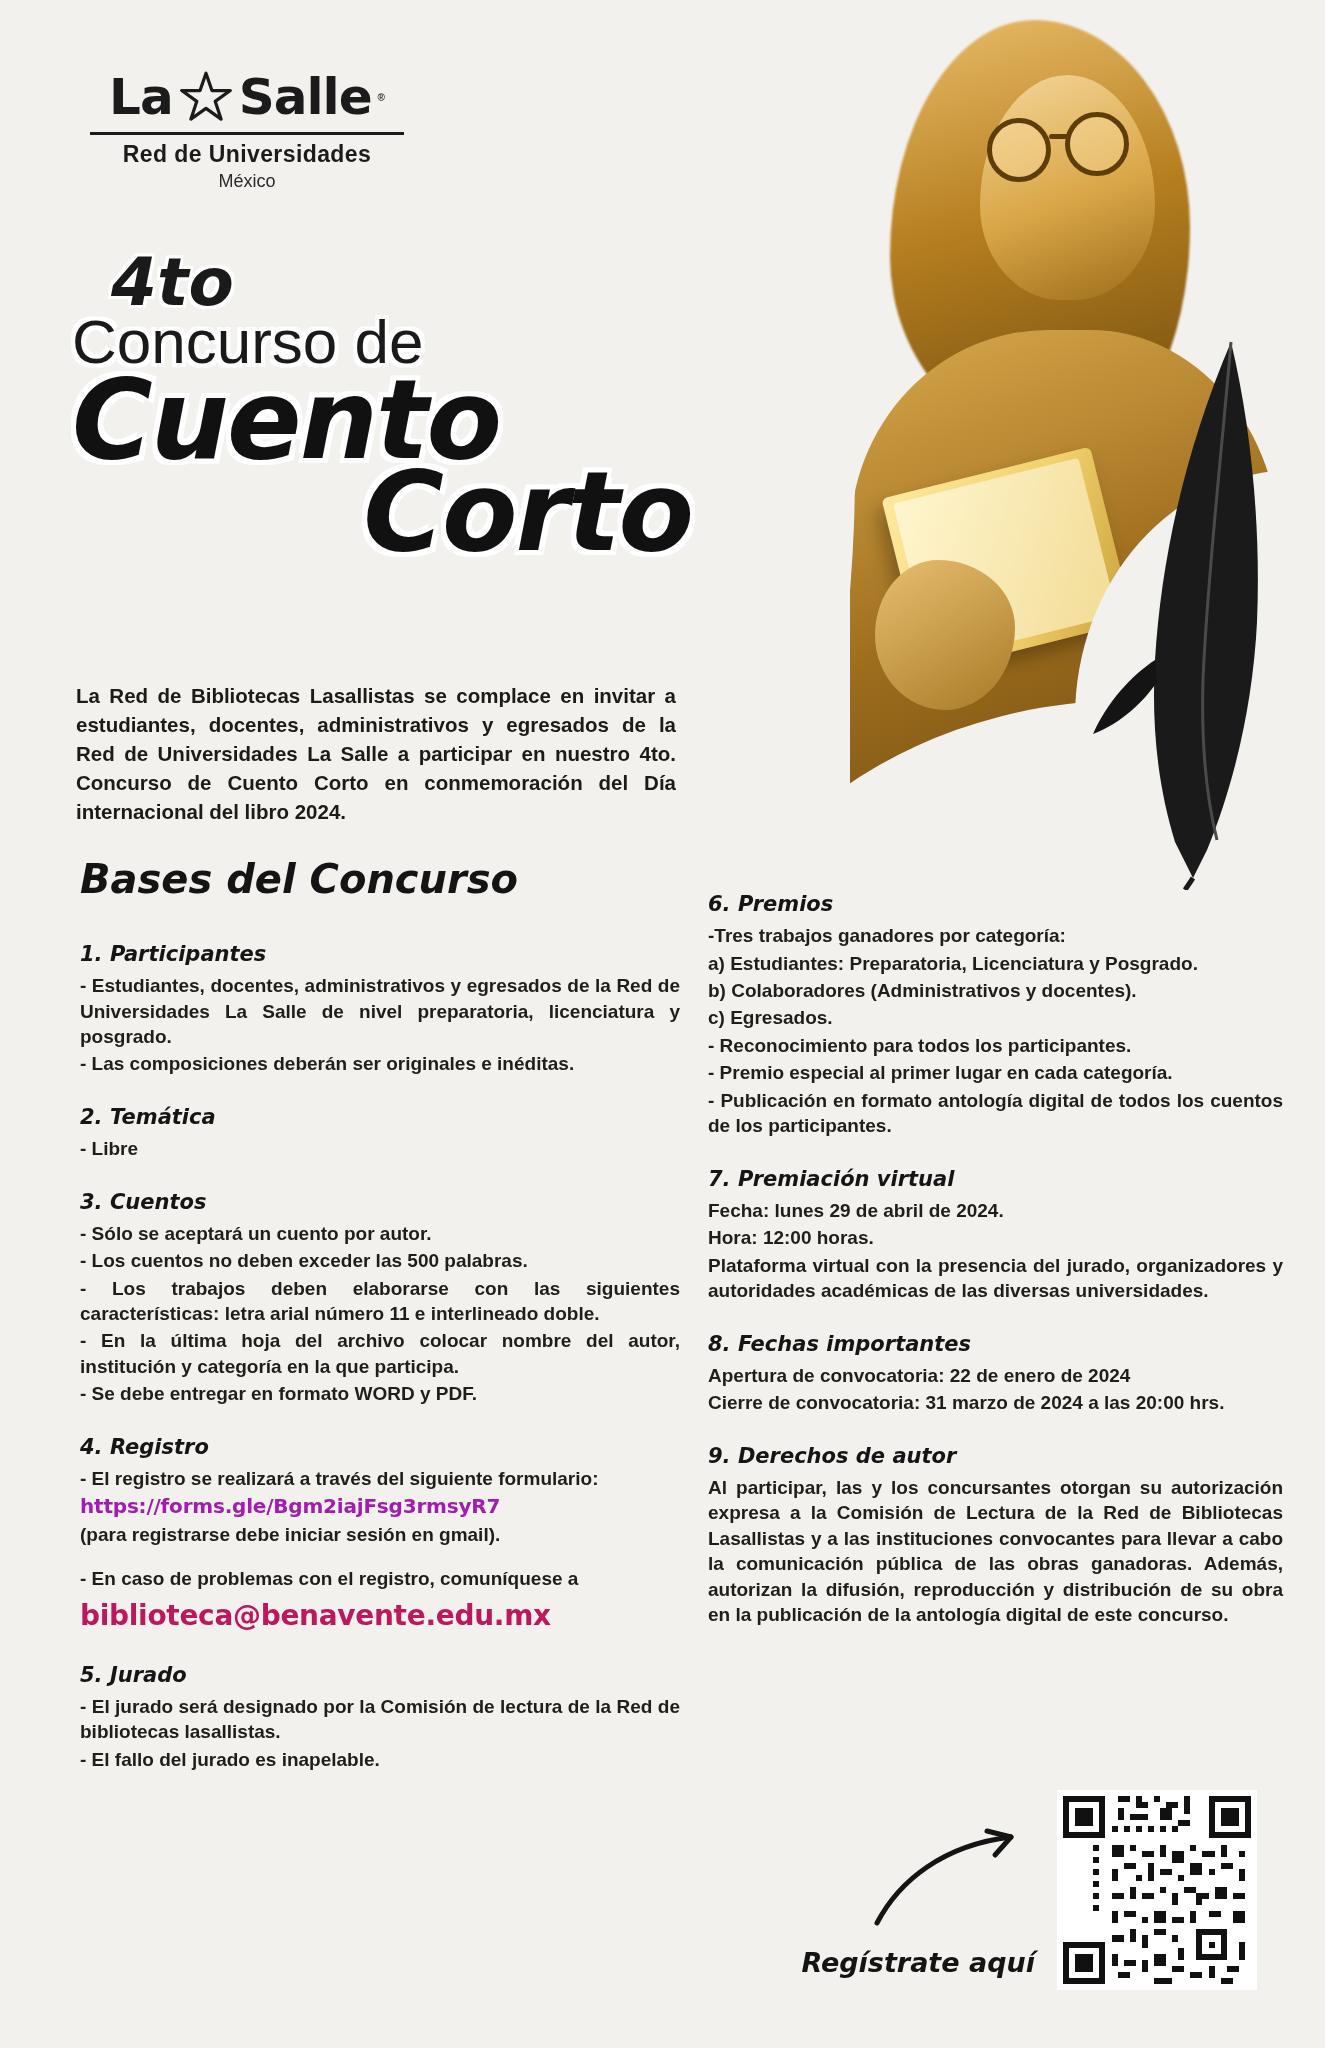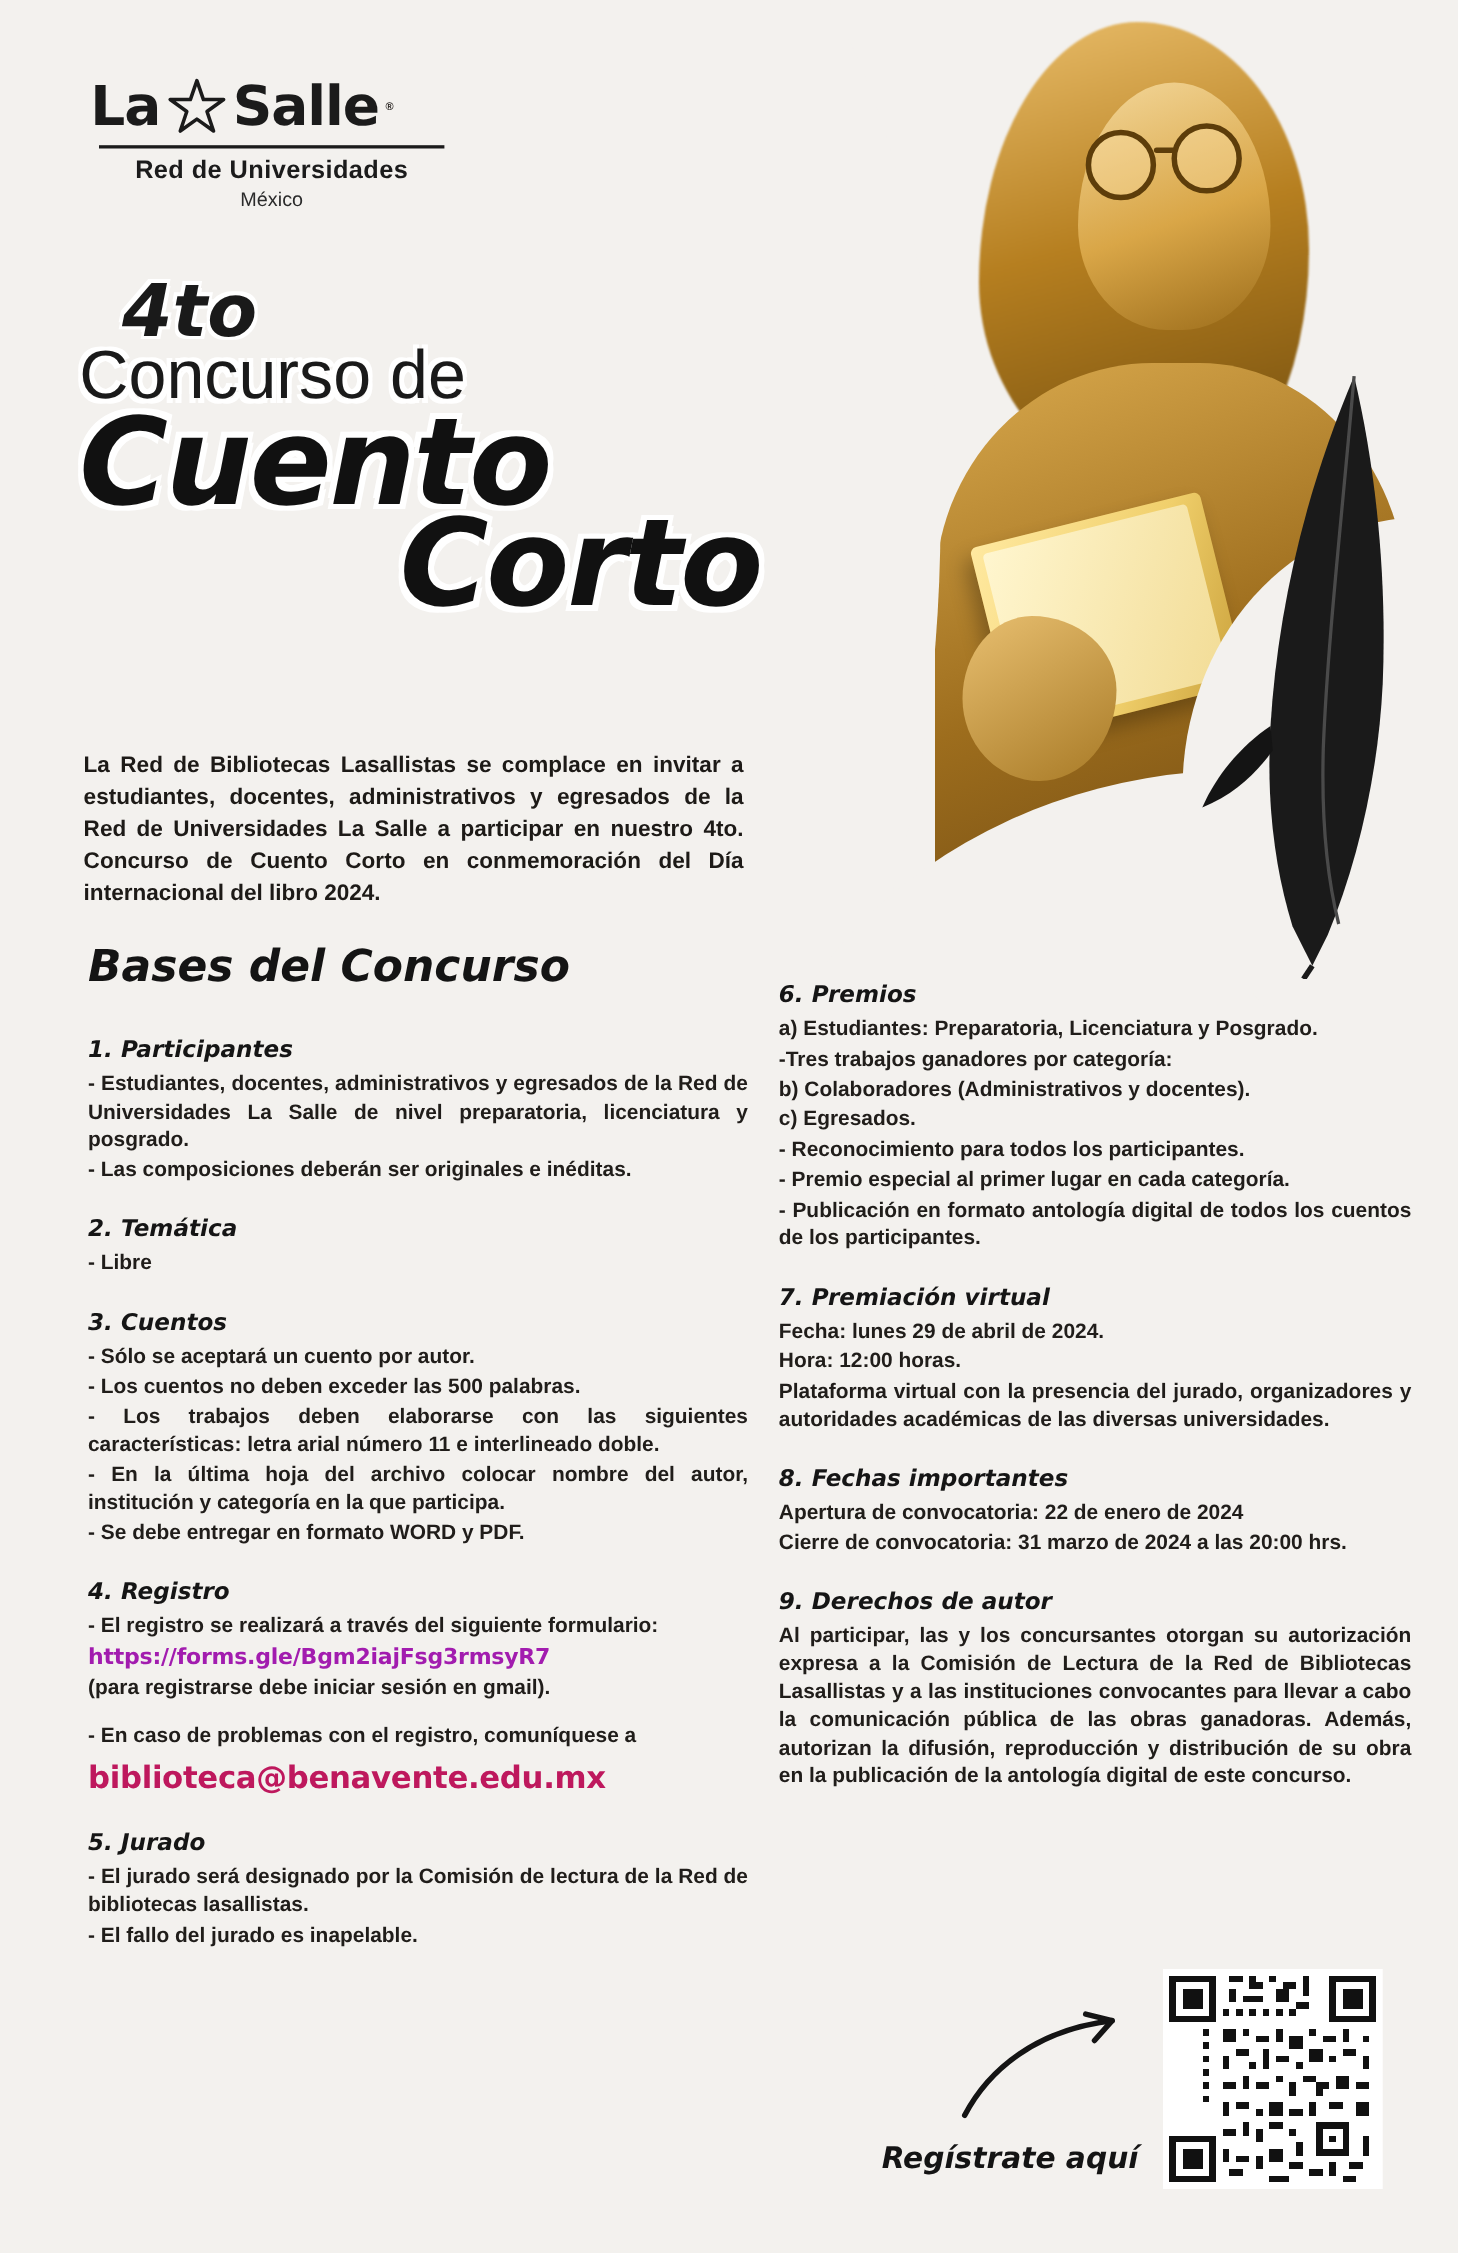--- a/index.html
+++ b/index.html
@@ -124,20 +124,21 @@
   
   .logo-block {
     position: absolute;
     left: 82px; top: 68px;
     width: 330px;
     text-align: center;
   }
   .logo-top {
     display: flex;
     align-items: center;
+    justify-content: center;
     gap: 6px;
   }
   .logo-word {
     font-family: "DejaVu Sans", sans-serif;
     font-weight: bold;
     font-size: 50px;
     letter-spacing: -1px;
     color: #1b1b1b;
   }
   .logo-star { width: 54px; height: 54px; }
@@ -367,22 +368,22 @@
     <h3>5. Jurado</h3>
     <p class="just">- El jurado será designado por la Comisión de lectura de la Red de bibliotecas lasallistas.</p>
     <p>- El fallo del jurado es inapelable.</p>
   </div>
 </div>
 
 <div class="col col-right">
 
   <div class="sec">
     <h3>6. Premios</h3>
+    <p>-Tres trabajos ganadores por categoría:</p>
     <p>a) Estudiantes: Preparatoria, Licenciatura y Posgrado.</p>
-    <p>-Tres trabajos ganadores por categoría:</p>
     <p>b) Colaboradores (Administrativos y docentes).</p>
     <p>c) Egresados.</p>
     <p>- Reconocimiento para todos los participantes.</p>
     <p>- Premio especial al primer lugar en cada categoría.</p>
     <p>- Publicación en formato antología digital de todos los cuentos de los participantes.</p>
   </div>
 
   <div class="sec">
     <h3>7. Premiación virtual</h3>
     <p>Fecha: lunes 29 de abril de 2024.</p>

